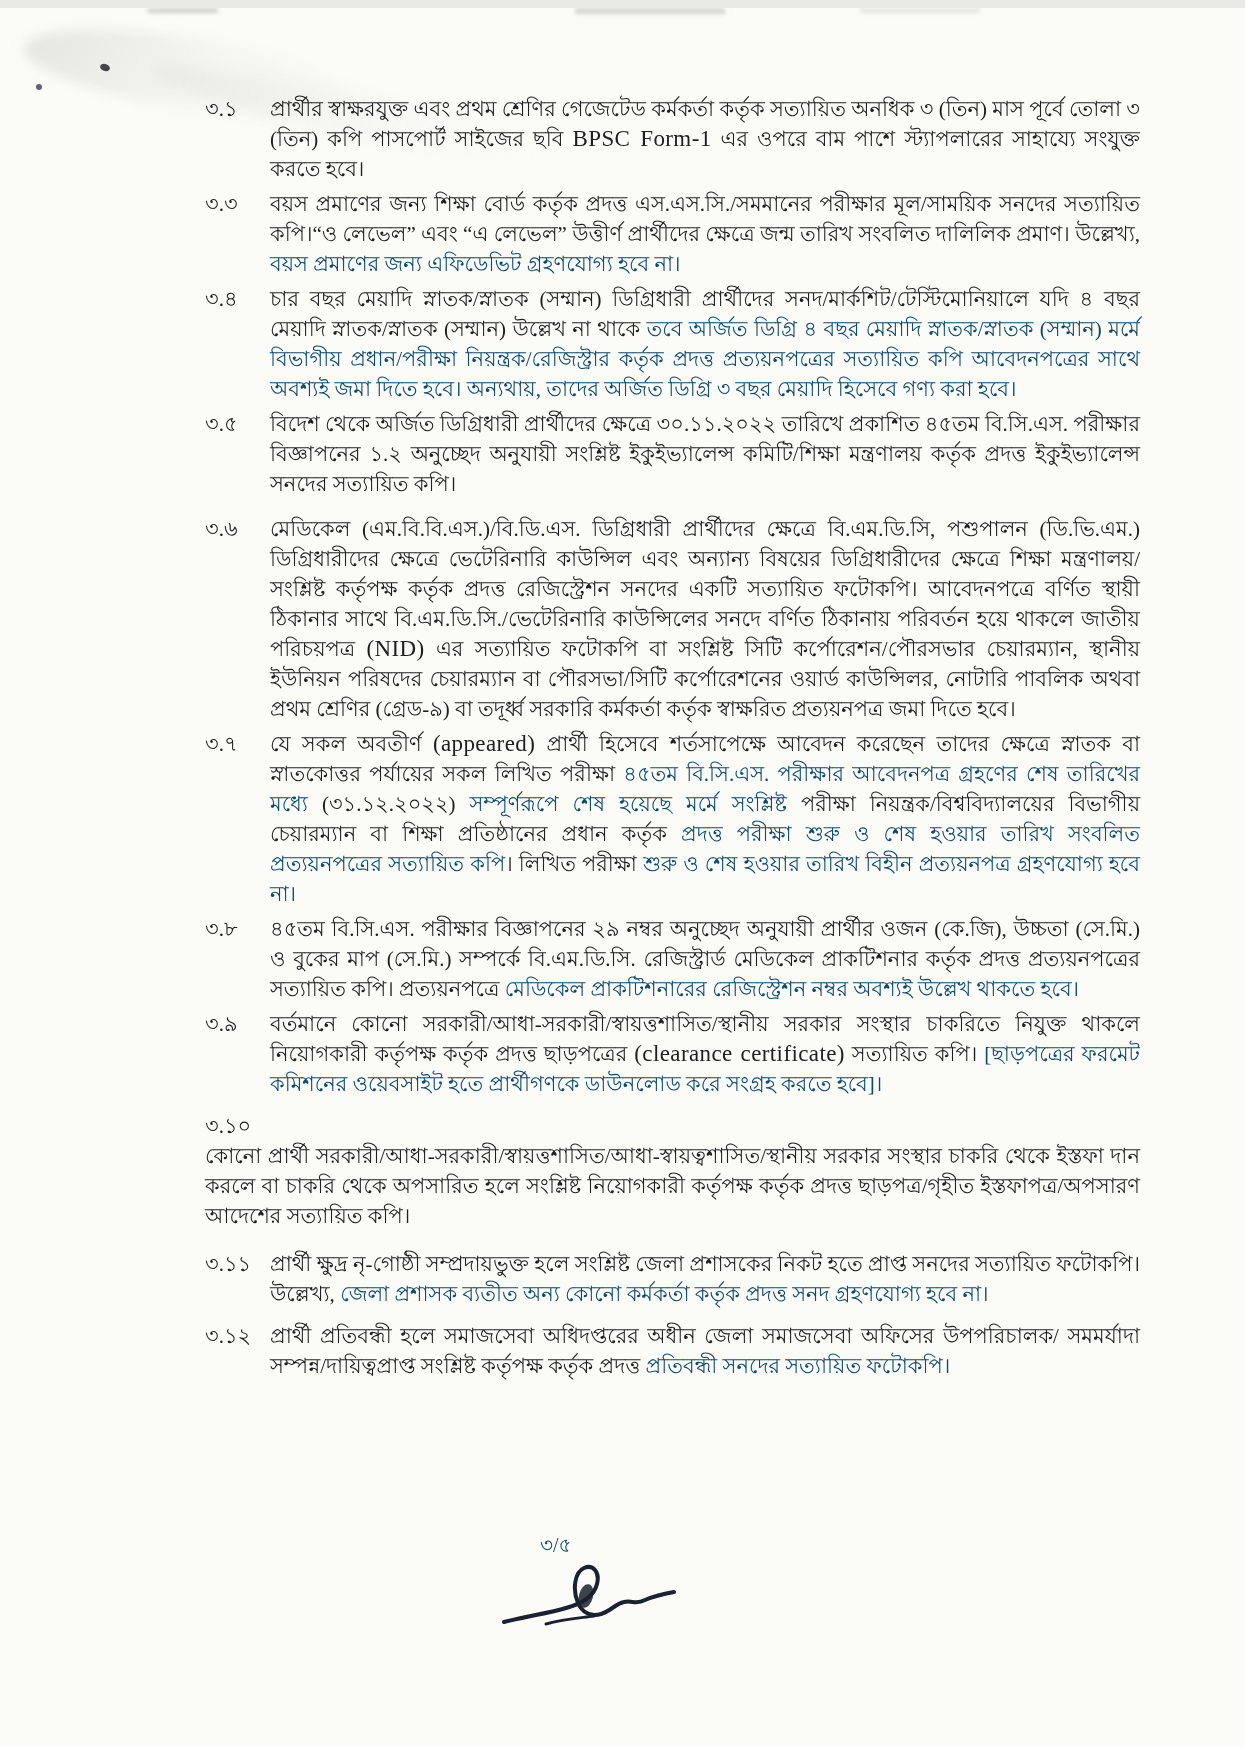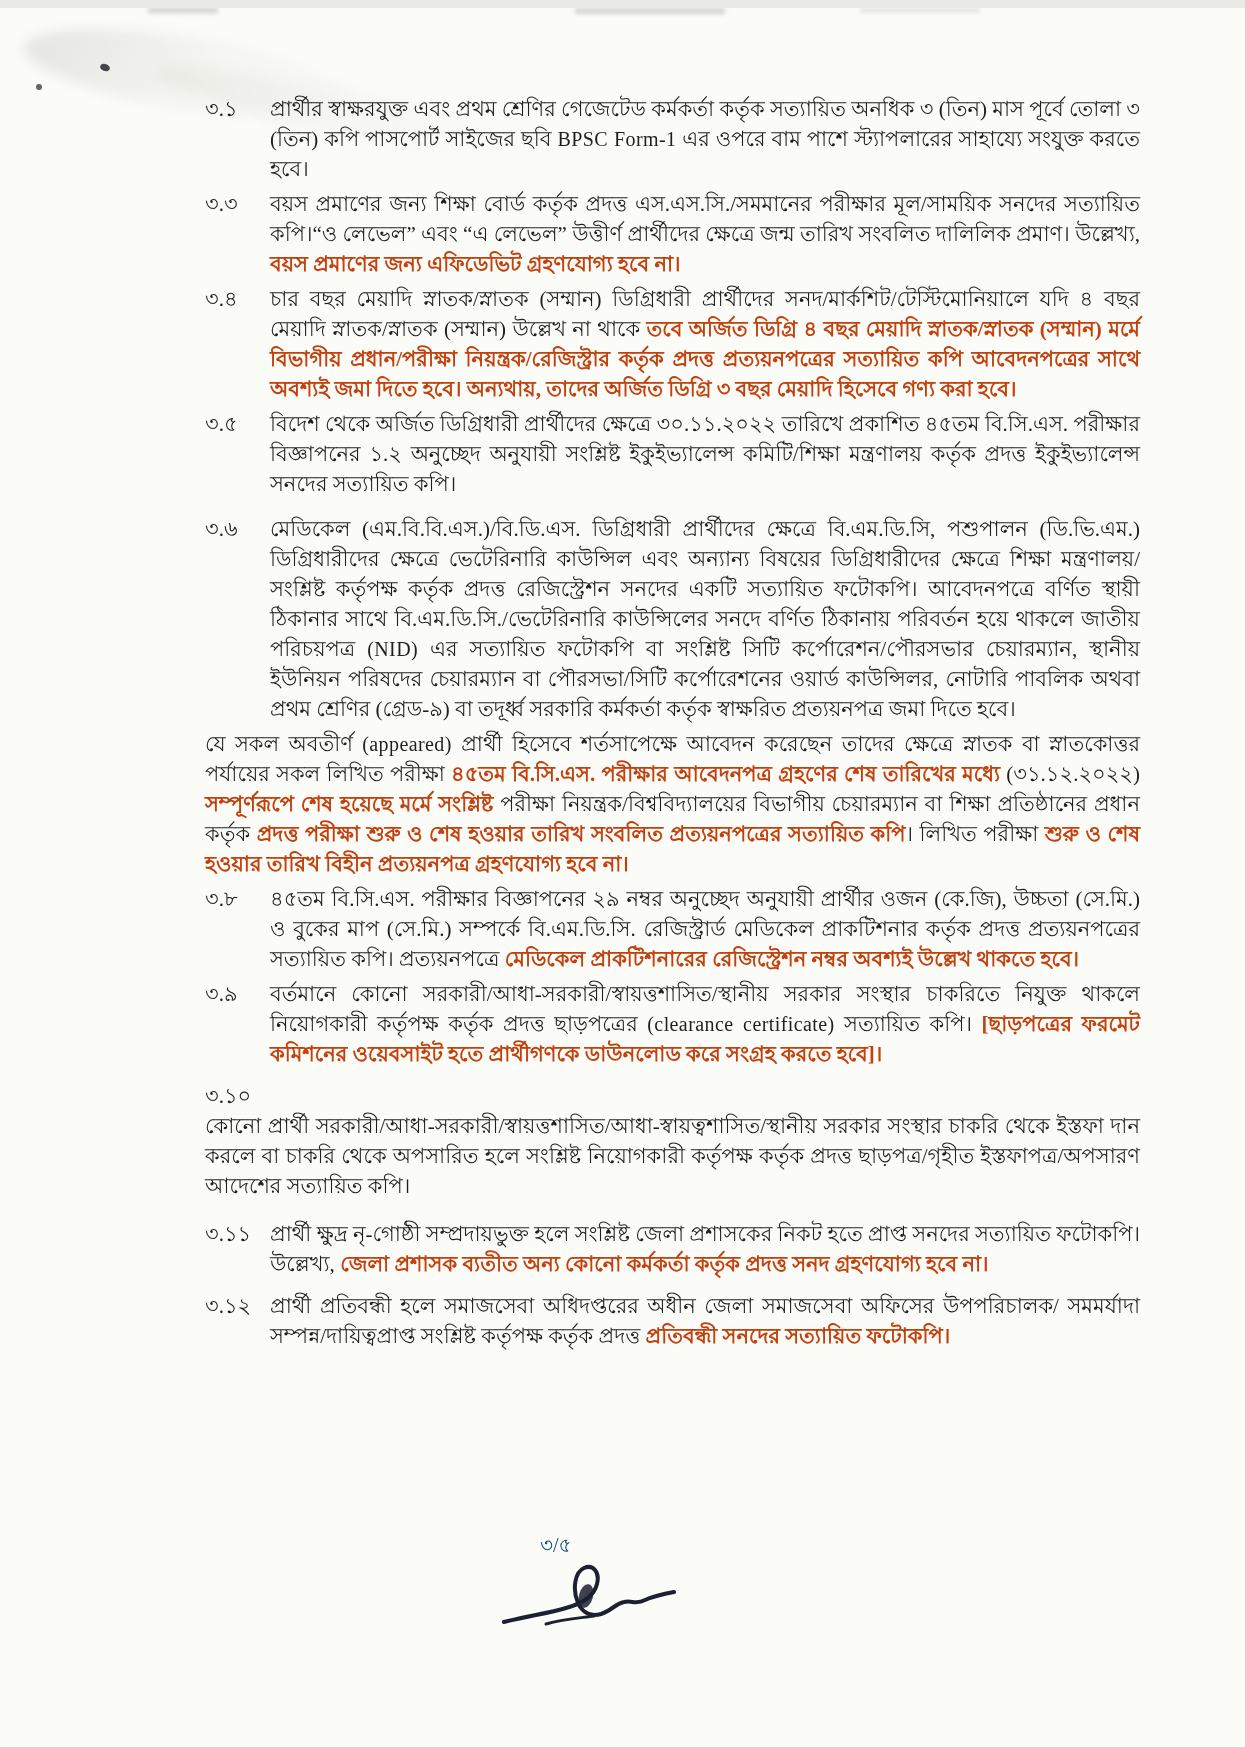--- a/index.html
+++ b/index.html
@@ -26,22 +26,22 @@
   .dot1 { position:absolute; left:100px; top:56px; width:10px; height:7px; background:#45454b; border-radius:50%; transform:rotate(18deg); }
   .dot2 { position:absolute; left:36px; top:76px; width:6px; height:6px; background:#63636b; border-radius:50%; }
   .edge1 { position:absolute; left:148px; top:0; width:70px; height:5px; background:rgba(110,110,106,0.30); filter:blur(2px); }
   .edge2 { position:absolute; left:575px; top:0; width:150px; height:6px; background:rgba(110,110,106,0.28); filter:blur(2px); }
   .edge3 { position:absolute; left:860px; top:0; width:120px; height:5px; background:rgba(120,120,116,0.18); filter:blur(2px); }
 
   .items { position:absolute; left:205px; top:86px; width:935px; }
   .item { display:flex; margin-bottom:5px; }
   .item-num { flex:none; width:65px; font-size:21px; line-height:30px; }
   .item-text { flex:1; text-align:justify; font-size:21px; line-height:30px; }
-  .item-text .b { font-weight:bold; color:#c2410c; }
-  .item-text .latin { font-family:"Liberation Serif", serif; font-size:20px; letter-spacing:0.4px; }
+  .item-text .b { font-weight:normal; color:#0c4a6e; }
+  .item-text .latin { font-family:"Liberation Serif", serif; font-size:23px; letter-spacing:0.4px; }
   
   .item:nth-child(5)  { margin-top:15px; }  
   .item:nth-child(9)  { margin-top:12px;flex-direction:column; }  
   .item:nth-child(10) { margin-top:18px; }  
   .item:nth-child(11) { margin-top:12px; }  
 
   .page-num {
     position:absolute; top:1522px; left:540px;
     font-size:20px; color:#0c4a6e;
   }
@@ -77,20 +77,21 @@
       </div>
       <div class="item">
         <div class="item-num">৩.৫</div>
         <div class="item-text"><span>বিদেশ থেকে অর্জিত ডিগ্রিধারী প্রার্থীদের ক্ষেত্রে ৩০.১১.২০২২ তারিখে প্রকাশিত ৪৫তম বি.সি.এস. পরীক্ষার বিজ্ঞাপনের ১.২ অনুচ্ছেদ অনুযায়ী সংশ্লিষ্ট ইকুইভ্যালেন্স কমিটি/শিক্ষা মন্ত্রণালয় কর্তৃক প্রদত্ত ইকুইভ্যালেন্স সনদের সত্যায়িত কপি।</span></div>
       </div>
       <div class="item">
         <div class="item-num">৩.৬</div>
         <div class="item-text"><span>মেডিকেল (এম.বি.বি.এস.)/বি.ডি.এস. ডিগ্রিধারী প্রার্থীদের ক্ষেত্রে বি.এম.ডি.সি, পশুপালন (ডি.ভি.এম.) ডিগ্রিধারীদের ক্ষেত্রে ভেটেরিনারি কাউন্সিল এবং অন্যান্য বিষয়ের ডিগ্রিধারীদের ক্ষেত্রে শিক্ষা মন্ত্রণালয়/সংশ্লিষ্ট কর্তৃপক্ষ কর্তৃক প্রদত্ত রেজিস্ট্রেশন সনদের একটি সত্যায়িত ফটোকপি। আবেদনপত্রে বর্ণিত স্থায়ী ঠিকানার সাথে বি.এম.ডি.সি./ভেটেরিনারি কাউন্সিলের সনদে বর্ণিত ঠিকানায় পরিবর্তন হয়ে থাকলে জাতীয় পরিচয়পত্র </span><span class="latin">(NID)</span><span> এর সত্যায়িত ফটোকপি বা সংশ্লিষ্ট সিটি কর্পোরেশন/পৌরসভার চেয়ারম্যান, স্থানীয় ইউনিয়ন পরিষদের চেয়ারম্যান বা পৌরসভা/সিটি কর্পোরেশনের ওয়ার্ড কাউন্সিলর, নোটারি পাবলিক অথবা প্রথম শ্রেণির (গ্রেড-৯) বা তদূর্ধ্ব সরকারি কর্মকর্তা কর্তৃক স্বাক্ষরিত প্রত্যয়নপত্র জমা দিতে হবে।</span></div>
       </div>
       <div class="item">
+        <div class="item-num">৩.৭</div>
         <div class="item-text"><span>যে সকল অবতীর্ণ </span><span class="latin">(appeared)</span><span> প্রার্থী হিসেবে শর্তসাপেক্ষে আবেদন করেছেন তাদের ক্ষেত্রে স্নাতক বা স্নাতকোত্তর পর্যায়ের সকল লিখিত পরীক্ষা </span><span class="b">৪৫তম বি.সি.এস. পরীক্ষার আবেদনপত্র গ্রহণের শেষ তারিখের মধ্যে </span><span>(৩১.১২.২০২২) </span><span class="b">সম্পূর্ণরূপে শেষ হয়েছে মর্মে সংশ্লিষ্ট </span><span>পরীক্ষা নিয়ন্ত্রক/বিশ্ববিদ্যালয়ের বিভাগীয় চেয়ারম্যান বা শিক্ষা প্রতিষ্ঠানের প্রধান কর্তৃক </span><span class="b">প্রদত্ত পরীক্ষা শুরু ও শেষ হওয়ার তারিখ সংবলিত প্রত্যয়নপত্রের সত্যায়িত কপি</span><span>। লিখিত পরীক্ষা </span><span class="b">শুরু ও শেষ হওয়ার তারিখ বিহীন প্রত্যয়নপত্র গ্রহণযোগ্য হবে না।</span></div>
       </div>
       <div class="item">
         <div class="item-num">৩.৮</div>
         <div class="item-text"><span>৪৫তম বি.সি.এস. পরীক্ষার বিজ্ঞাপনের ২৯ নম্বর অনুচ্ছেদ অনুযায়ী প্রার্থীর ওজন (কে.জি), উচ্চতা (সে.মি.) ও বুকের মাপ (সে.মি.) সম্পর্কে বি.এম.ডি.সি. রেজিস্ট্রার্ড মেডিকেল প্রাকটিশনার কর্তৃক প্রদত্ত প্রত্যয়নপত্রের সত্যায়িত কপি। প্রত্যয়নপত্রে </span><span class="b">মেডিকেল প্রাকটিশনারের রেজিস্ট্রেশন নম্বর অবশ্যই উল্লেখ থাকতে হবে।</span></div>
       </div>
       <div class="item">
         <div class="item-num">৩.৯</div>
         <div class="item-text"><span>বর্তমানে কোনো সরকারী/আধা-সরকারী/স্বায়ত্তশাসিত/স্থানীয় সরকার সংস্থার চাকরিতে নিযুক্ত থাকলে নিয়োগকারী কর্তৃপক্ষ কর্তৃক প্রদত্ত ছাড়পত্রের </span><span class="latin">(clearance certificate)</span><span> সত্যায়িত কপি। </span><span class="b">[ছাড়পত্রের ফরমেট কমিশনের ওয়েবসাইট হতে প্রার্থীগণকে ডাউনলোড করে সংগ্রহ করতে হবে]।</span></div>
       </div>

